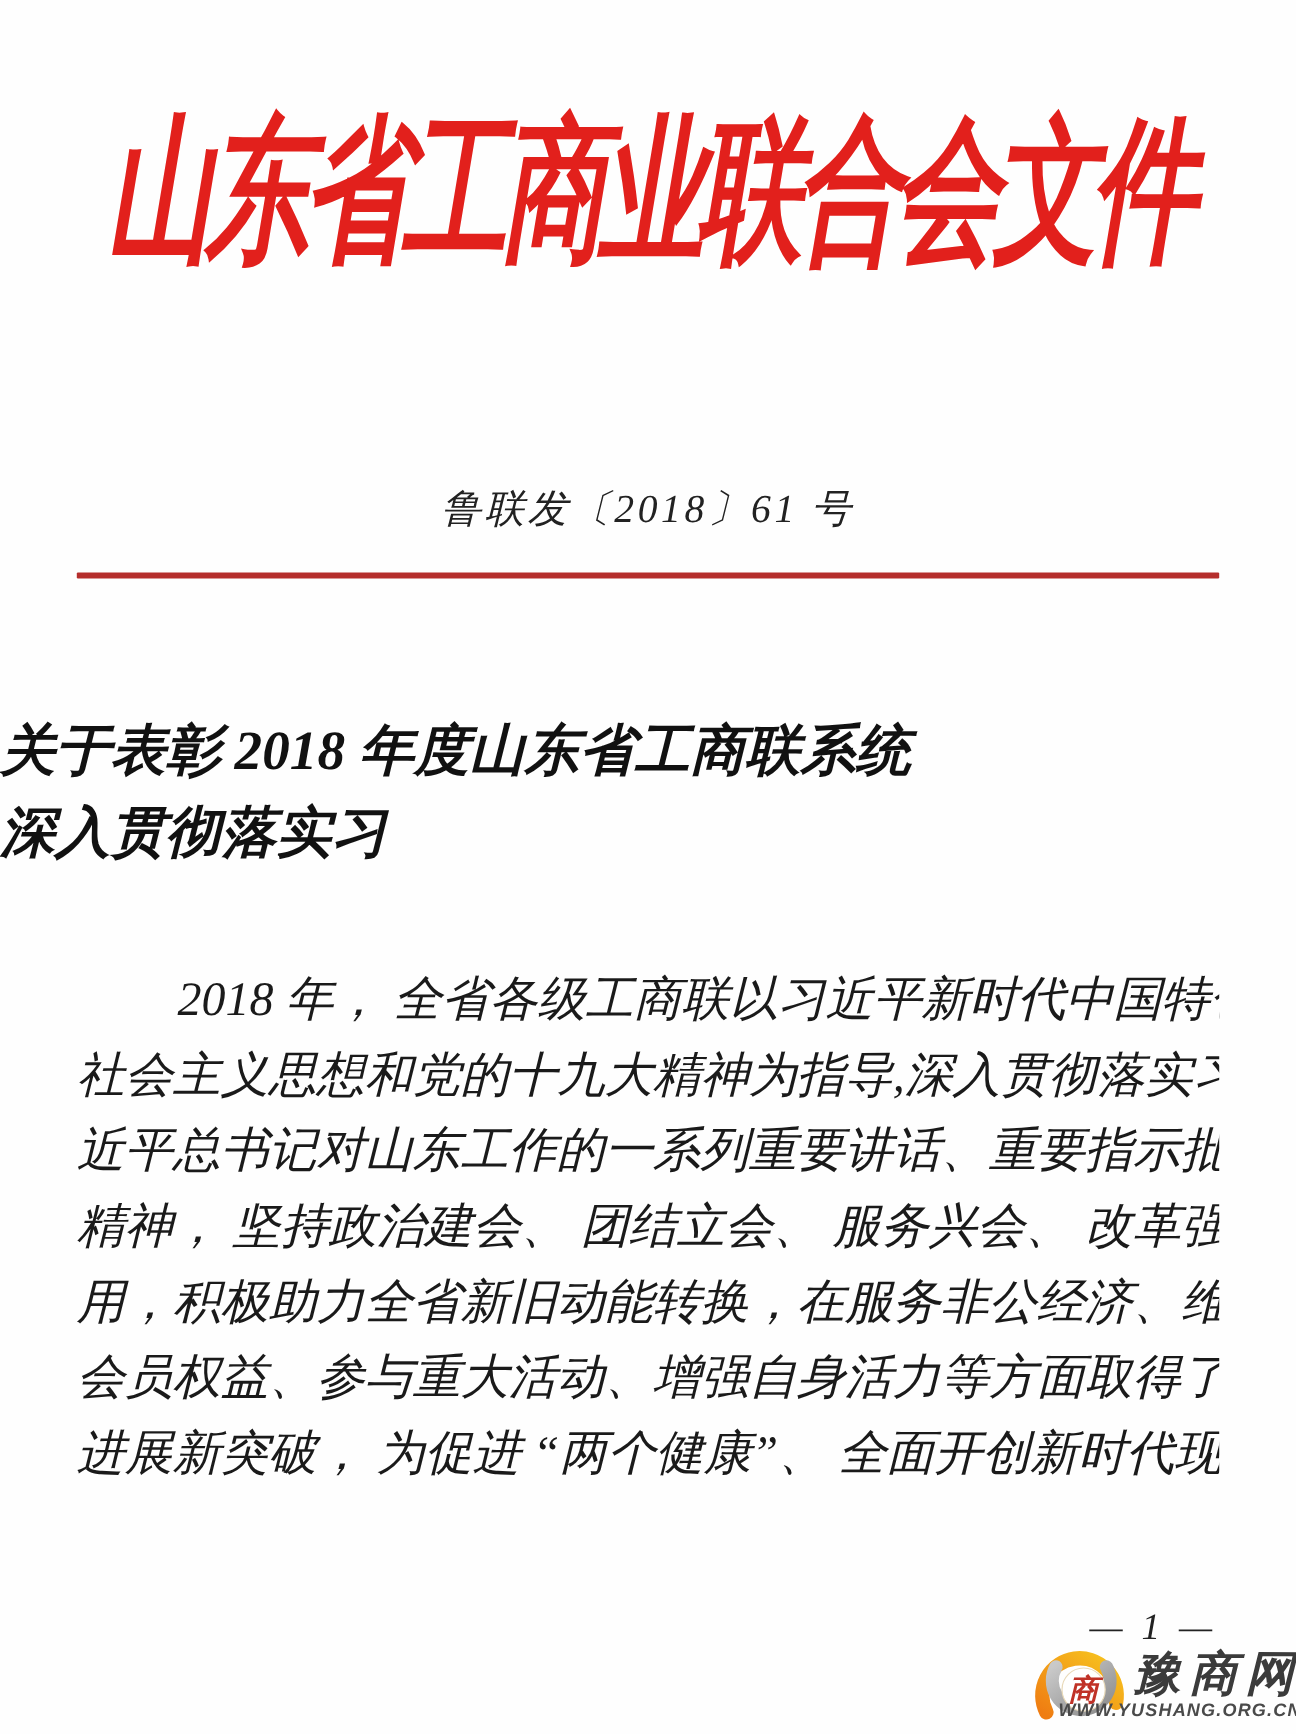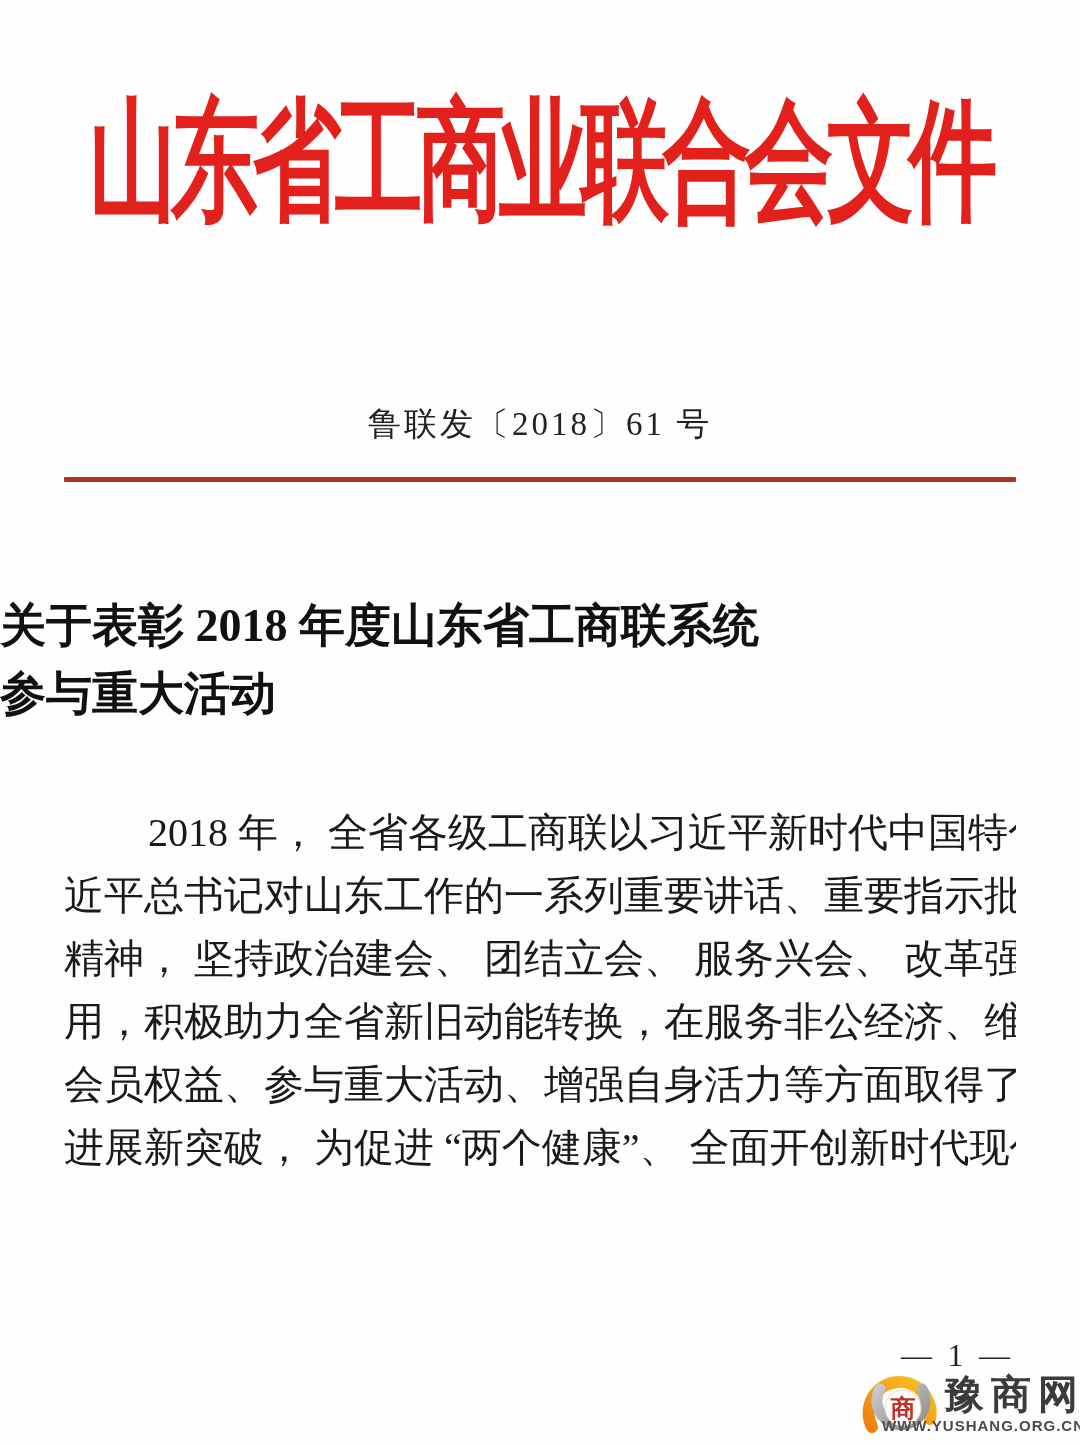--- a/index.html
+++ b/index.html
@@ -8,20 +8,21 @@
     background: #ffffff;
   }
   .page {
     position: relative;
     width: 1080px;
     height: 1445px;
     background: #fefefe;
     overflow: hidden;
     font-family: "Liberation Serif", "DejaVu Serif", serif;
     color: #1c1c1c;
+    font-style: italic;
   }
   
   .header-title {
     position: absolute;
     top: 96px;
     left: 0;
     width: 100%;
     text-align: center;
     font-size: 88px;
     font-weight: bold;
@@ -138,25 +139,26 @@
 <div class="page">
 
   <div class="header-title">山东省工商业联合会文件</div>
 
   <div class="doc-number">鲁联发〔2018〕61 号</div>
 
   <div class="red-divider"></div>
 
   <div class="doc-title">
     <div>关于表彰 2018 年度山东省工商联系统</div>
-    <div>参与重大活动</div>
+    <div>深入贯彻落实习</div>
   </div>
 
   <div class="body-block">
     <div class="body-line indent">2018 年， 全省各级工商联以习近平新时代中国特色</div>
+    <div class="body-line">社会主义思想和党的十九大精神为指导,深入贯彻落实习</div>
     <div class="body-line">近平总书记对山东工作的一系列重要讲话、重要指示批示</div>
     <div class="body-line">精神， 坚持政治建会、 团结立会、 服务兴会、 改革强会，</div>
     <div class="body-line">用，积极助力全省新旧动能转换，在服务非公经济、维护</div>
     <div class="body-line">会员权益、参与重大活动、增强自身活力等方面取得了新</div>
     <div class="body-line">进展新突破， 为促进 “两个健康”、 全面开创新时代现代</div>
   </div>
 
   <div class="page-number">— 1 —</div>
 
   <div class="watermark">

